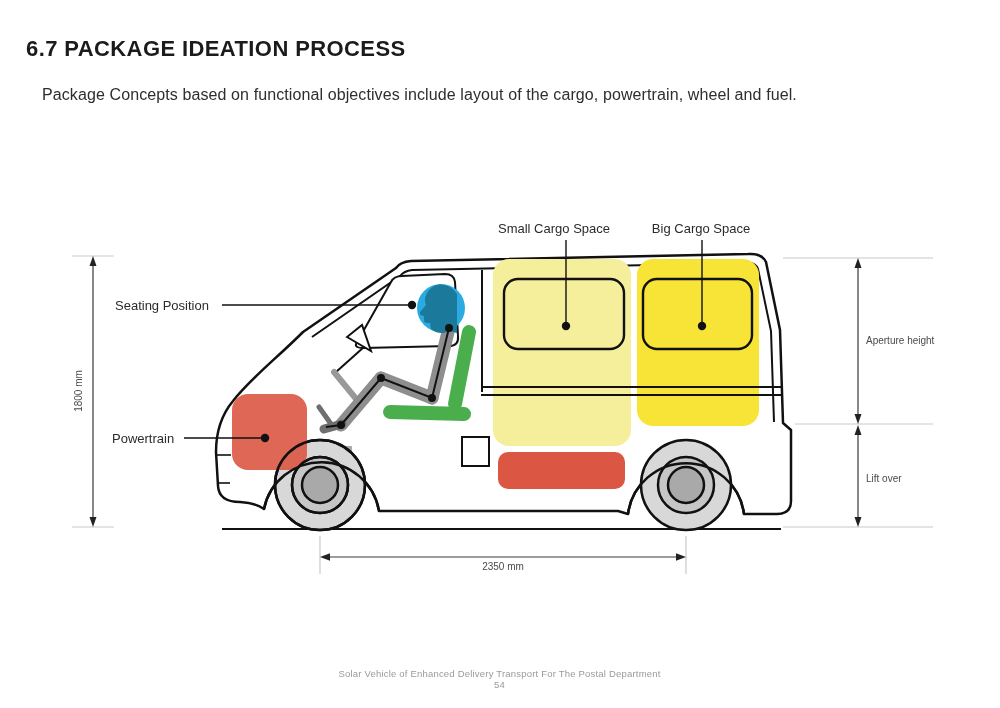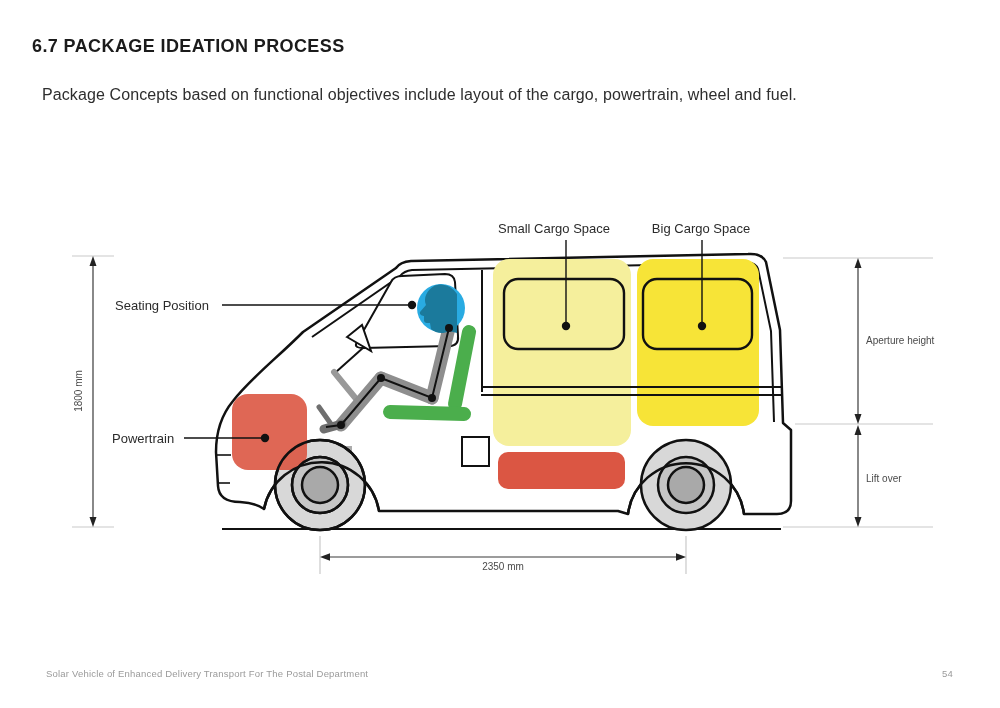--- a/index.html
+++ b/index.html
@@ -1,31 +1,31 @@
 <!DOCTYPE html>
 <html><head>
 <meta charset="utf-8">
 <style>
   html,body{margin:0;padding:0;background:#e8e8e8;}
   .page{
     position:relative;width:1000px;height:708px;background:#ffffff;
     font-family:"Liberation Sans", sans-serif;overflow:hidden;margin:0 auto;
   }
   .title{
-    position:absolute;left:32px;top:36px;font-size:18px;font-weight:bold;
+    position:absolute;left:26px;top:36px;font-size:22px;font-weight:bold;
     color:#1b1b1b;letter-spacing:0.4px;
   }
   .subtitle{
     position:absolute;left:42px;top:86px;font-size:16px;color:#2e2e2e;
     letter-spacing:0.1px;
   }
   .footer{
     position:absolute;left:46px;right:47px;top:668px;display:flex;
     justify-content:space-between;align-items:center;
-    font-size:9.5px;color:#9a9a9a;letter-spacing:0.2px;
+    font-size:9.5px;color:#9a9a9a;letter-spacing:0.2px;flex-direction:column;
   }
   svg{position:absolute;left:0;top:0;}
   svg text{font-family:"Liberation Sans", sans-serif;}
   .lbl{font-size:13px;fill:#2b2b2b;}
   .dim{font-size:10px;fill:#4a4a4a;}
 </style>
 </head>
 <body>
 
 <div class="page">

